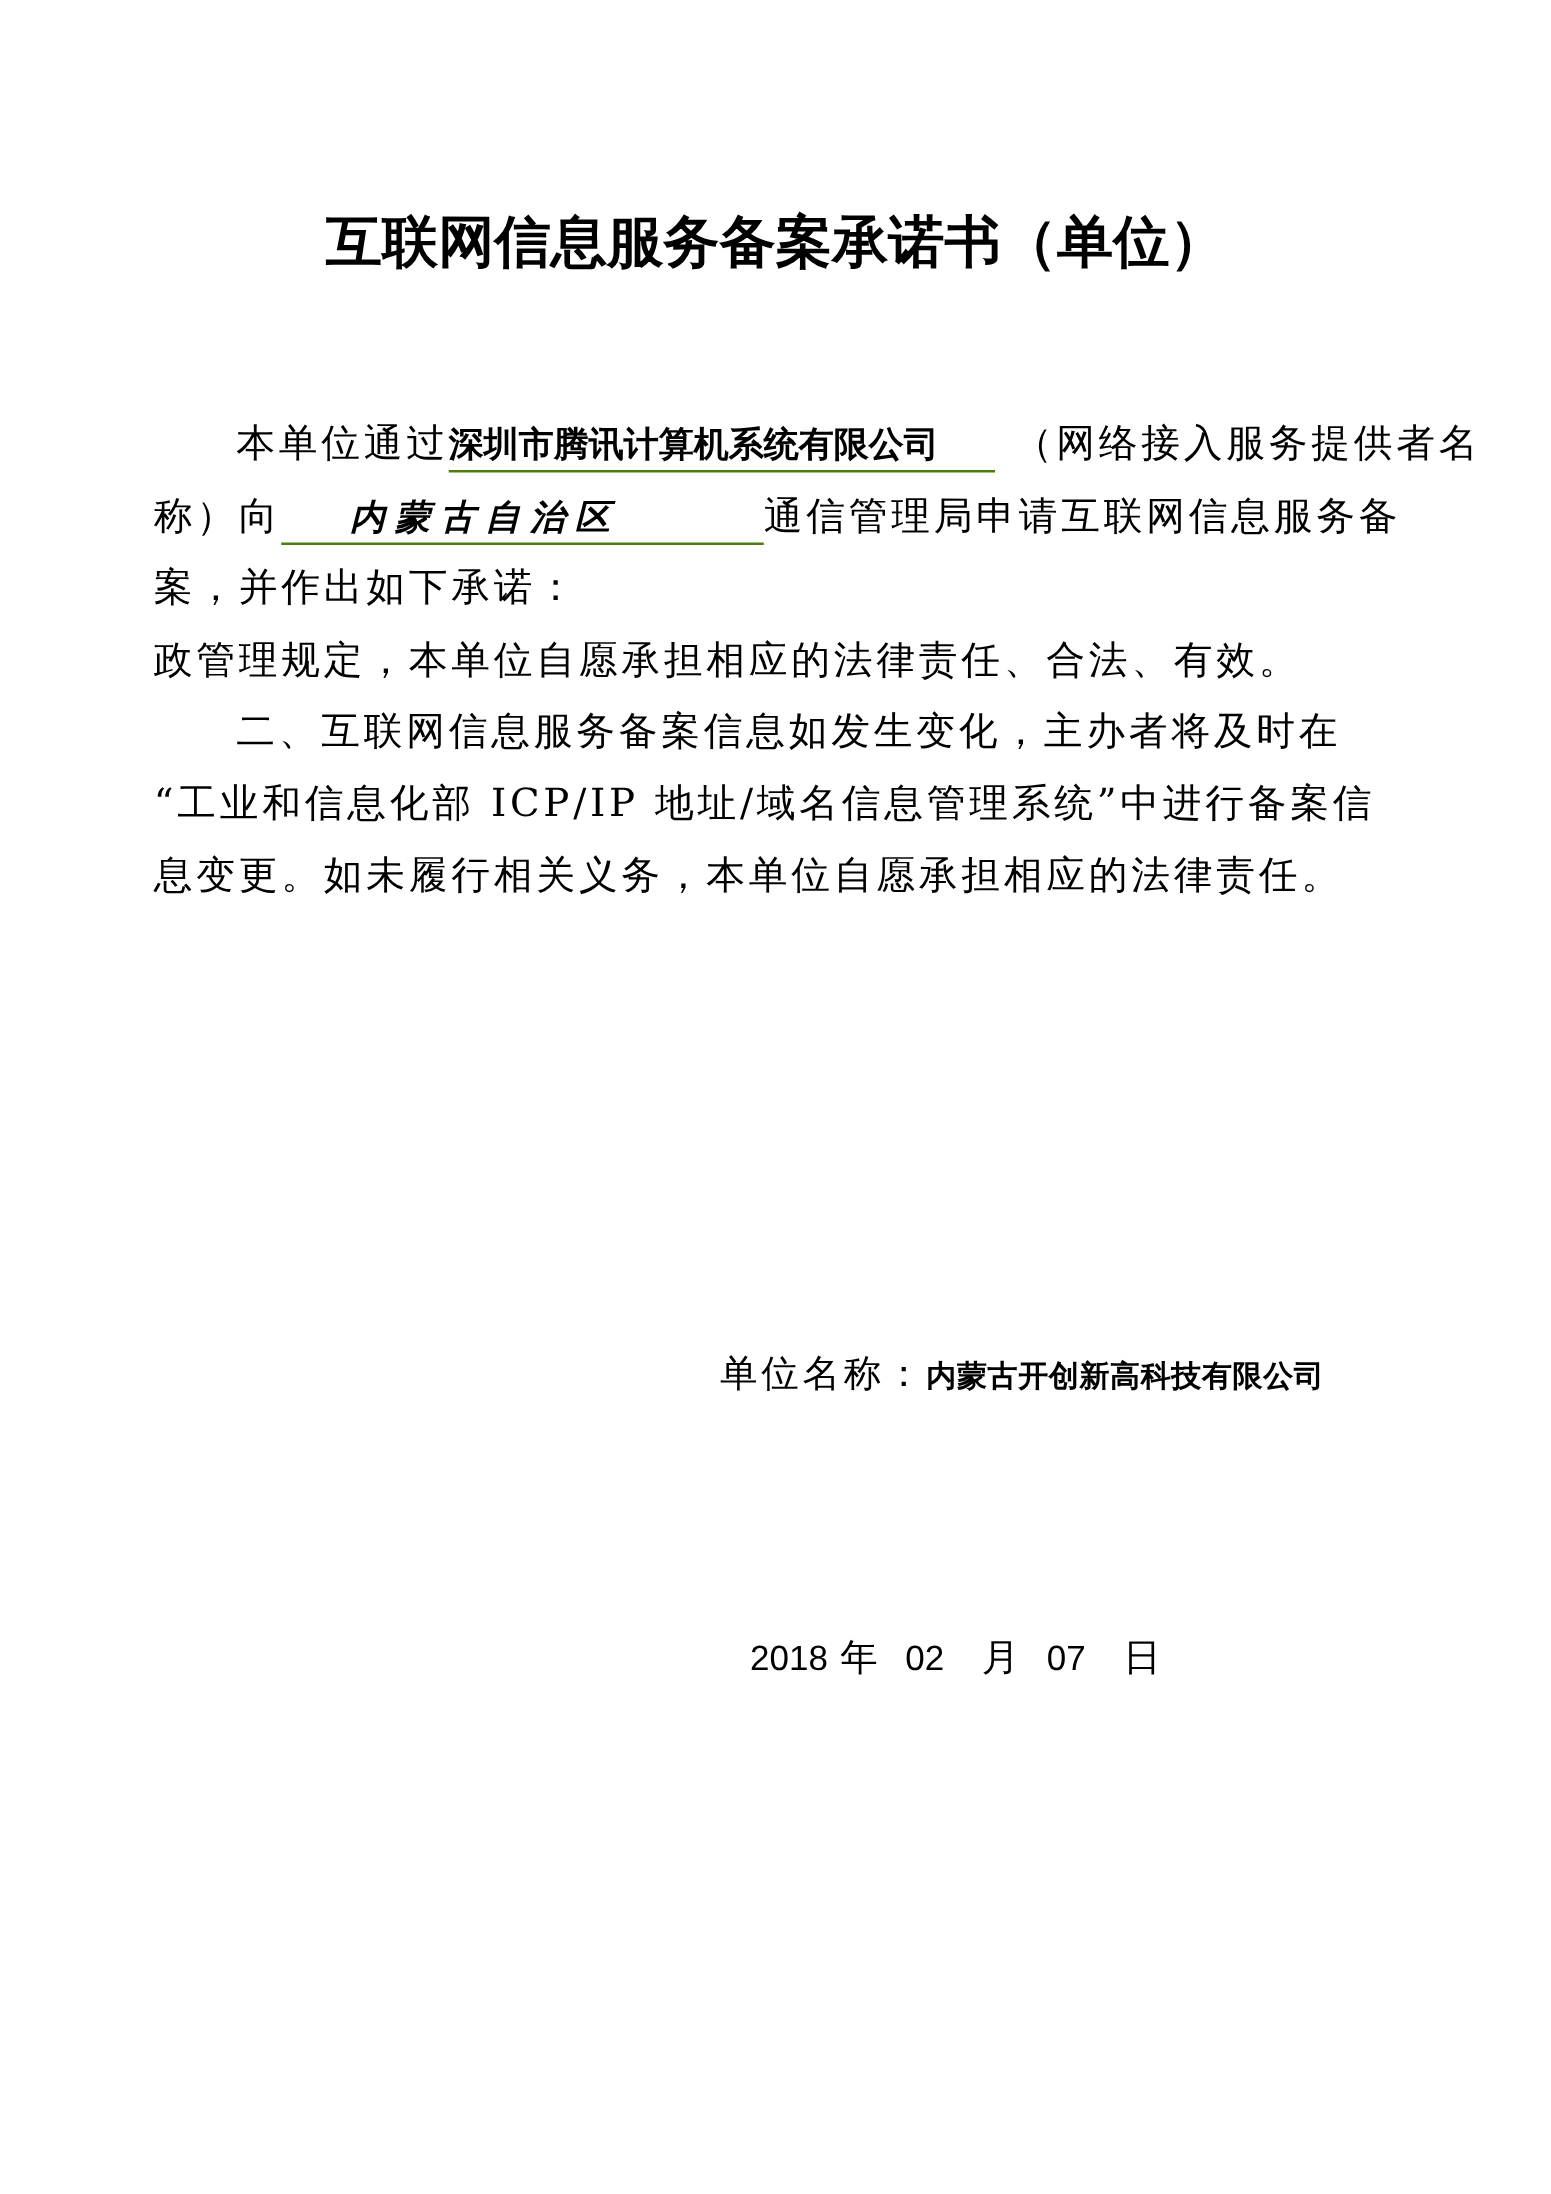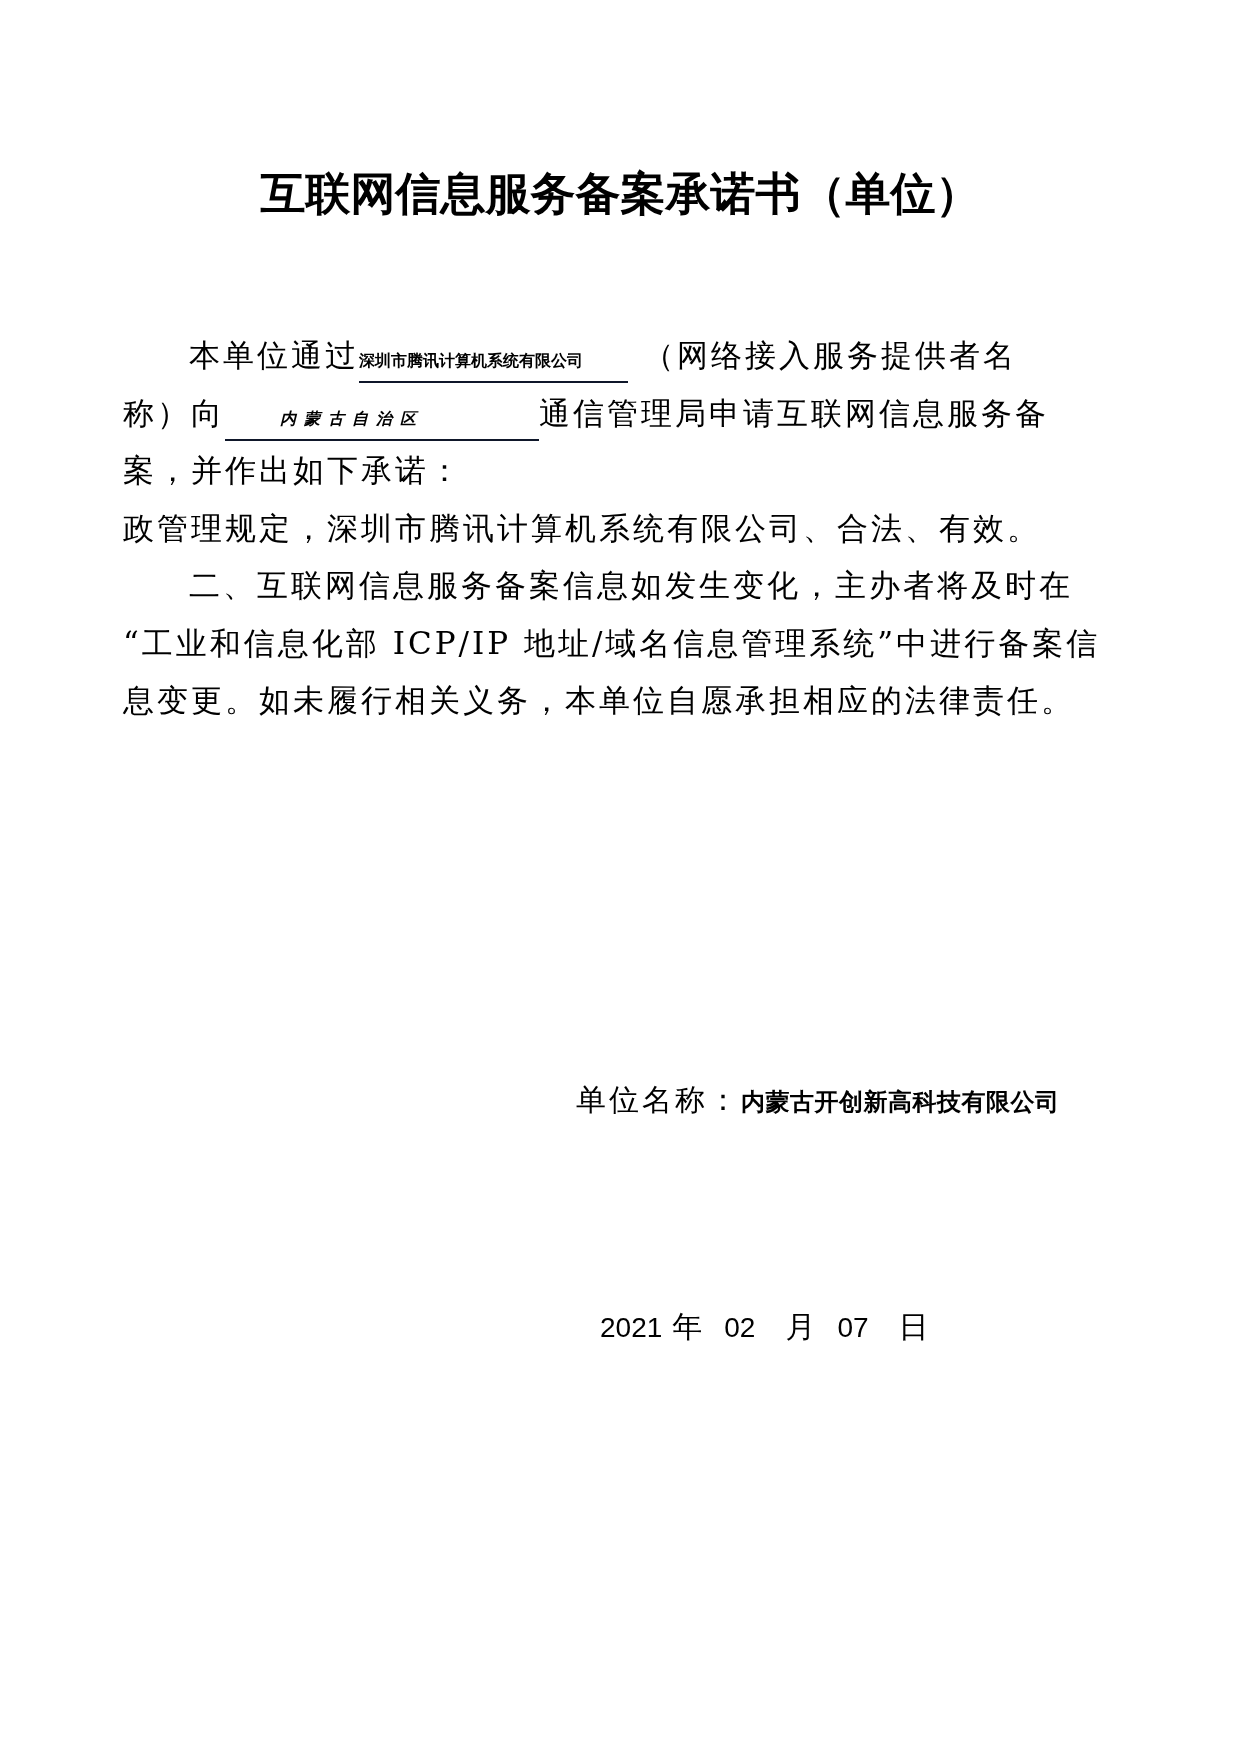--- a/index.html
+++ b/index.html
@@ -41,23 +41,23 @@
   .line {
     white-space: nowrap;
     height: 57.5px;
   }
   .indent {
     padding-left: 66px;
   }
   .fill {
     font-family: "Liberation Sans", sans-serif;
     font-weight: 700;
-    font-size: 16px;
+    font-size: 28px;
     letter-spacing: 0px;
-    border-bottom: 2px solid #0f172a;
+    border-bottom: 2px solid #4d7c0f;
     display: inline-block;
     line-height: 40px;
     vertical-align: baseline;
   }
   .fill-isp {
     padding-right: 45px;
   }
   .fill-region {
     padding-left: 55px;
     padding-right: 115px;
@@ -125,21 +125,21 @@
       <div class="line">
         <span>称）向</span><span class="fill fill-region">内蒙古自治区</span><span>通信管理局申请互联网信息服务备</span>
       </div>
       <div class="line">
         <span>案，并作出如下承诺：</span>
       </div>
     </div>
 
     <div>
       <div class="line">
-        <span>政管理规定，深圳市腾讯计算机系统有限公司、合法、有效。</span>
+        <span>政管理规定，本单位自愿承担相应的法律责任、合法、有效。</span>
       </div>
     </div>
 
     <div>
       <div class="line">
         <span class="indent">二、互联网信息服务备案信息如发生变化，主办者将及时在</span>
       </div>
       <div class="line">
         <span>“工业和信息化部 ICP/IP 地址/域名信息管理系统”中进行备案信</span>
       </div>
@@ -148,18 +148,18 @@
       </div>
     </div>
 
   </div>
 
   <div class="signature-line">
     <span class="signature-label">单位名称：</span><span class="signature-company">内蒙古开创新高科技有限公司</span>
   </div>
 
   <div class="date-line">
-    <span class="date-num">2021</span><span class="date-label gap-s">年</span><span class="date-num gap-m">02</span><span class="date-label gap-l">月</span><span class="date-num gap-m">07</span><span class="date-label gap-l">日</span>
+    <span class="date-num">2018</span><span class="date-label gap-s">年</span><span class="date-num gap-m">02</span><span class="date-label gap-l">月</span><span class="date-num gap-m">07</span><span class="date-label gap-l">日</span>
   </div>
 
   <div class="page-number">1</div>
 
 </div>
 
 </body></html>

